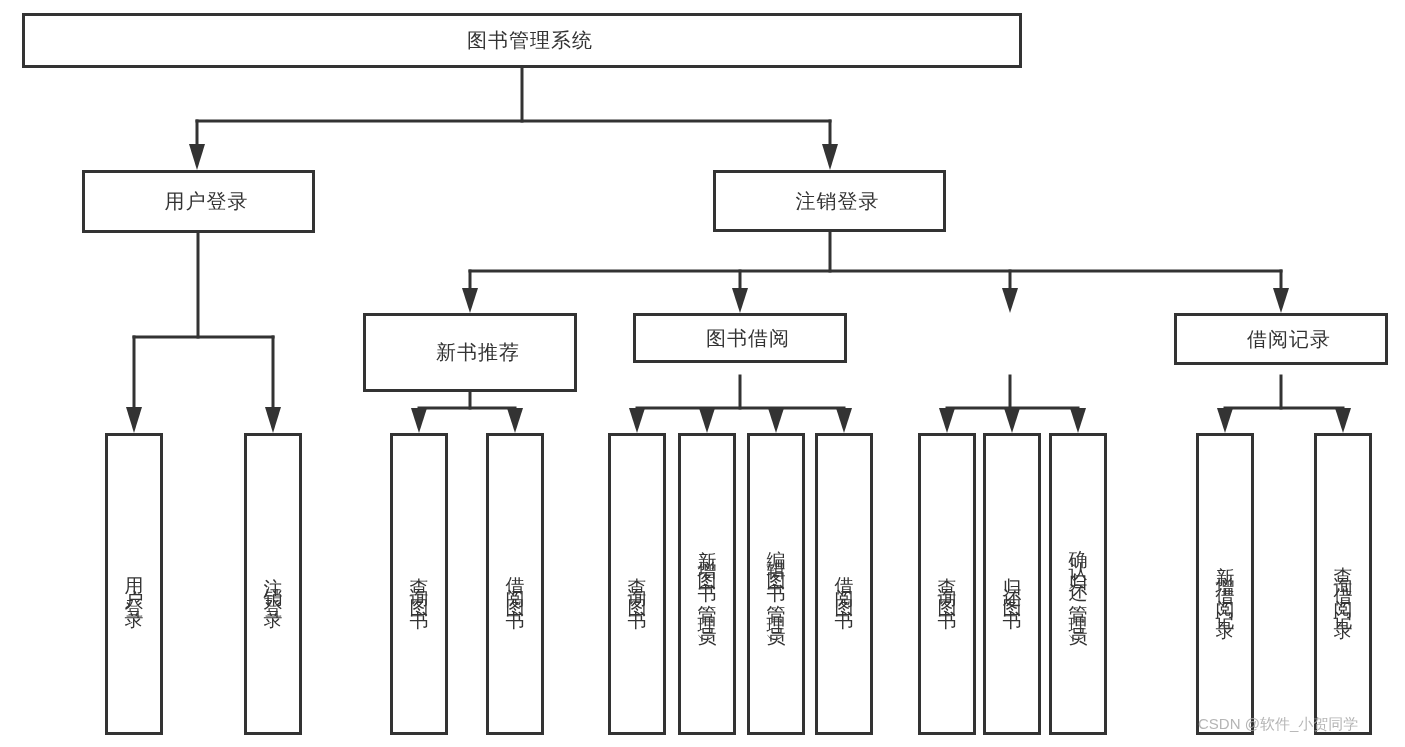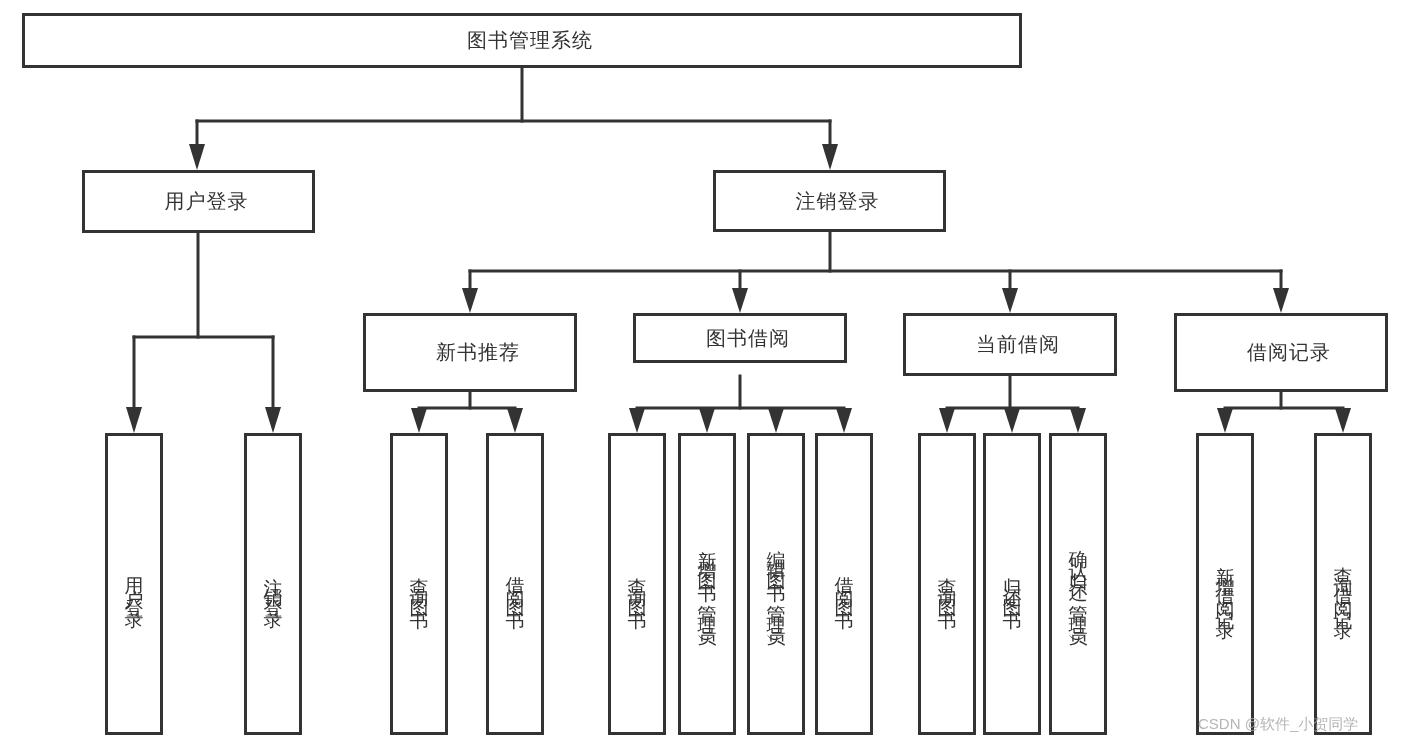--- a/index.html
+++ b/index.html
@@ -147,24 +147,21 @@
   <div class="hbox" style="left:713px;top:170px;width:233px;height:62px">
     <span>注销登录</span>
   </div>
 
   <div class="hbox" style="left:363px;top:313px;width:214px;height:79px">
     <span>新书推荐</span>
   </div>
   <div class="hbox" style="left:633px;top:313px;width:214px;height:50px">
     <span>图书借阅</span>
   </div>
-  <div class="hbox" style="left:903px;top:313px;width:214px;height:63px">
-    <span>当前借阅</span>
-  </div>
-  <div class="hbox" style="left:1174px;top:313px;width:214px;height:79px">
+  <div class="hbox" style="left:1174px;top:313px;width:214px;height:52px">
     <span>借阅记录</span>
   </div>
 
   <div class="vbox" style="left:105px">
     <span class="vlabel">用户登录</span>
   </div>
   <div class="vbox" style="left:244px">
     <span class="vlabel">注销登录</span>
   </div>
 

